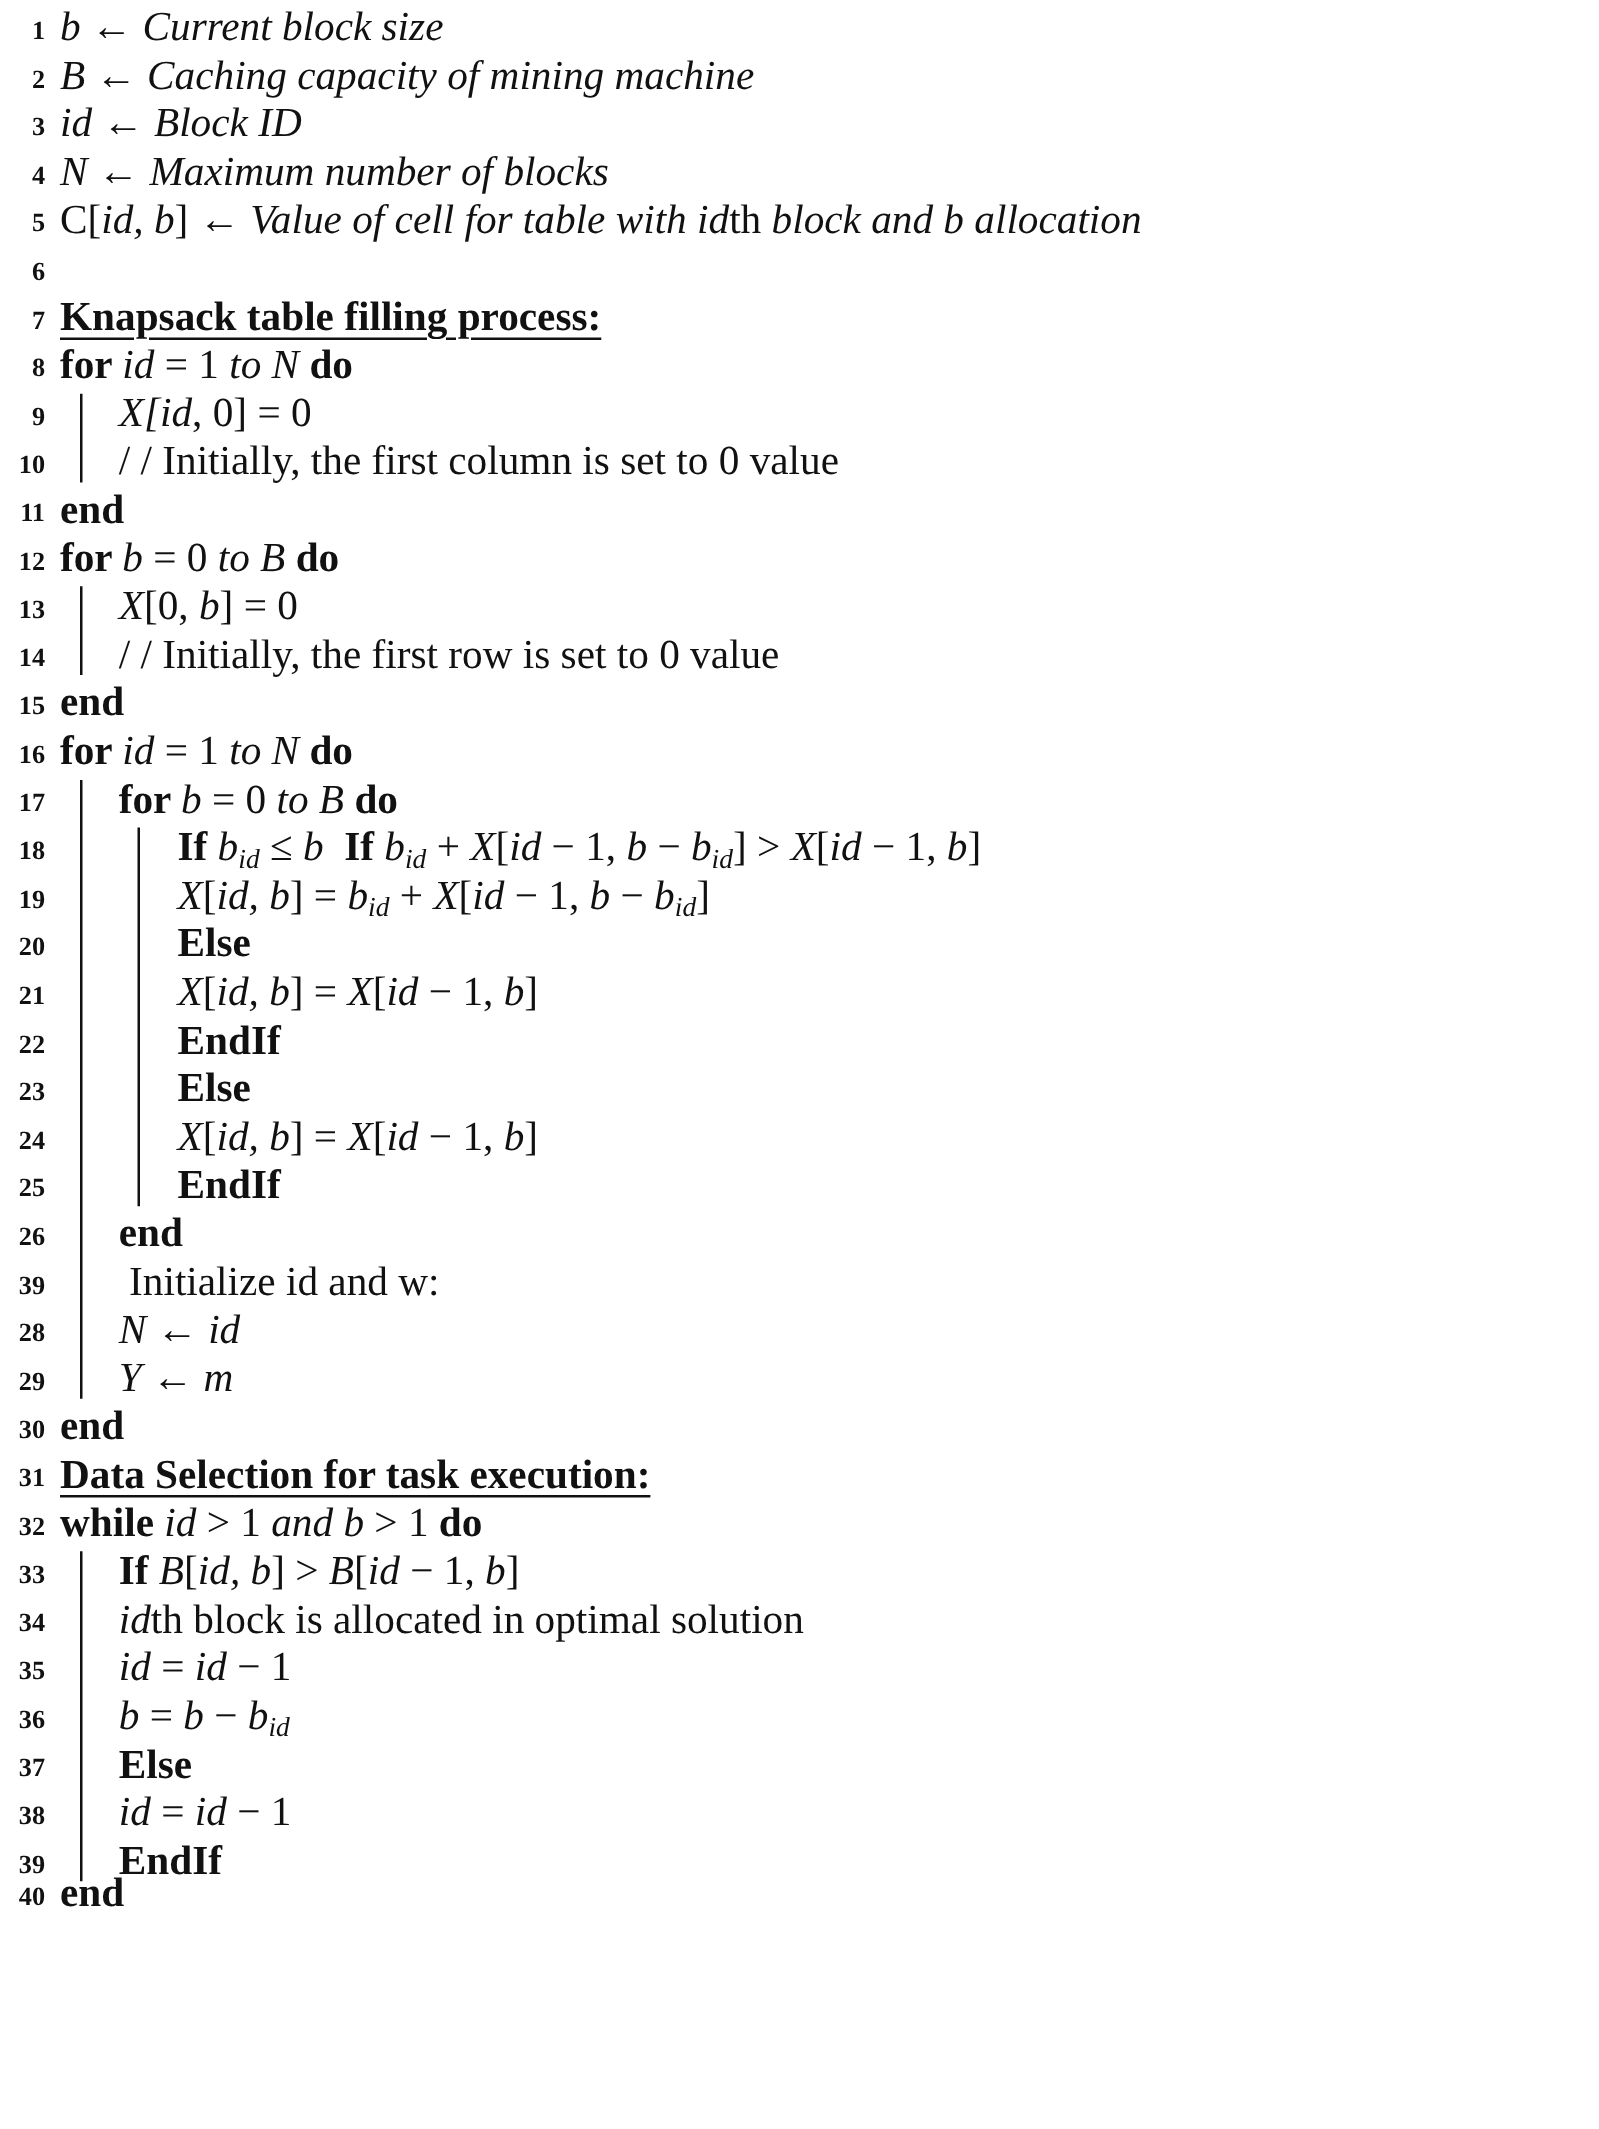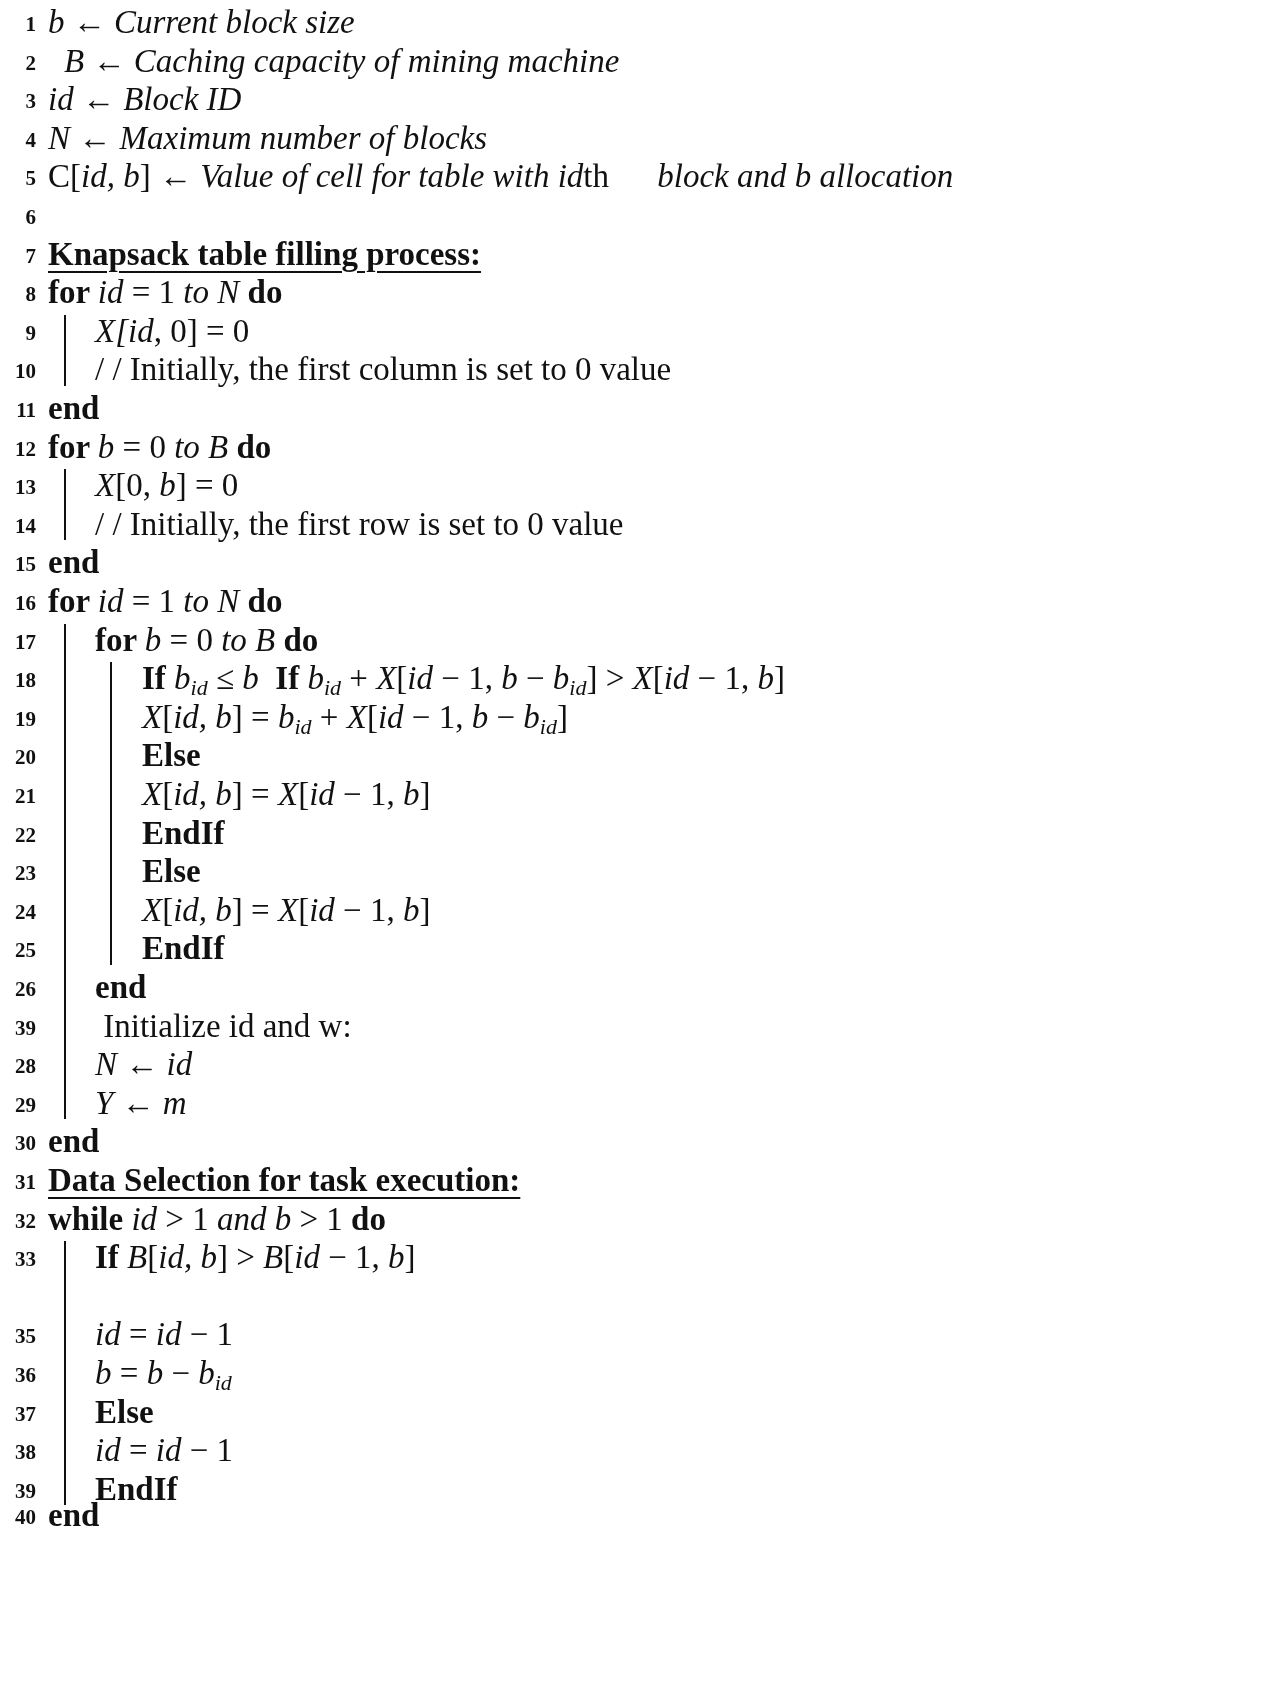--- a/index.html
+++ b/index.html
@@ -57,33 +57,33 @@
 </head>
 <body>
 
 <div class="algo" id="algo">
     <div class="line" style="top: 2px;">
       <span class="ln">1</span>
       <span class="code" style="left: 48px;"><span class="i" style="white-space: pre;">b ← Current block size</span></span>
     </div>
     <div class="line" style="top: 40.6px;">
       <span class="ln">2</span>
-      <span class="code" style="left: 64px;"><span class="i" style="white-space: pre;">B ← Caching capacity of mining machine</span></span>
+      <span class="code" style="left: 48px;"><span class="i" style="white-space: pre;">B ← Caching capacity of mining machine</span></span>
     </div>
     <div class="line" style="top: 79.2px;">
       <span class="ln">3</span>
       <span class="code" style="left: 48px;"><span class="i" style="white-space: pre;">id ← Block ID</span></span>
     </div>
     <div class="line" style="top: 117.8px;">
       <span class="ln">4</span>
       <span class="code" style="left: 48px;"><span class="i" style="white-space: pre;">N ← Maximum number of blocks</span></span>
     </div>
     <div class="line" style="top: 156.4px;">
       <span class="ln">5</span>
-      <span class="code" style="left: 48px;"><span style="white-space: pre;">C[</span><span class="i" style="white-space: pre;">id, b</span><span style="white-space: pre;">] ← </span><span class="i" style="white-space: pre;">Value of cell for table with id</span><span style="white-space: pre;">th </span><span class="i" style="white-space: pre; margin-left: 40px;">block and b allocation</span></span>
+      <span class="code" style="left: 48px;"><span style="white-space: pre;">C[</span><span class="i" style="white-space: pre;">id, b</span><span style="white-space: pre;">] ← </span><span class="i" style="white-space: pre;">Value of cell for table with id</span><span style="white-space: pre;">th </span><span class="i" style="white-space: pre;">block and b allocation</span></span>
     </div>
     <div class="line" style="top: 195px;">
       <span class="ln">6</span>
     </div>
     <div class="line" style="top: 233.6px;">
       <span class="ln">7</span>
       <span class="code" style="left: 48px;"><span class="b u" style="white-space: pre;">Knapsack table filling process:</span></span>
     </div>
     <div class="line" style="top: 272.2px;">
       <span class="ln">8</span>
@@ -181,20 +181,24 @@
       <span class="ln">31</span>
       <span class="code" style="left: 48px;"><span class="b u" style="white-space: pre;">Data Selection for task execution:</span></span>
     </div>
     <div class="line" style="top: 1198.6px;">
       <span class="ln">32</span>
       <span class="code" style="left: 48px;"><span class="b" style="white-space: pre;">while </span><span class="i" style="white-space: pre;">id</span><span style="white-space: pre;"> &gt; 1 </span><span class="i" style="white-space: pre;">and b</span><span style="white-space: pre;"> &gt; 1 </span><span class="b" style="white-space: pre;">do</span></span>
     </div>
     <div class="line" style="top: 1237.2px;">
       <span class="ln">33</span>
       <span class="code" style="left: 95px;"><span class="b" style="white-space: pre;">If </span><span class="i" style="white-space: pre;">B</span><span style="white-space: pre;">[</span><span class="i" style="white-space: pre;">id, b</span><span style="white-space: pre;">] &gt; </span><span class="i" style="white-space: pre;">B</span><span style="white-space: pre;">[</span><span class="i" style="white-space: pre;">id</span><span style="white-space: pre;"> − 1, </span><span class="i" style="white-space: pre;">b</span><span style="white-space: pre;">]</span></span>
+    </div>
+    <div class="line" style="top: 1275.8px;">
+      <span class="ln">34</span>
+      <span class="code" style="left: 95px;"><span class="i" style="white-space: pre;">id</span><span style="white-space: pre;">th block is allocated in optimal solution</span></span>
     </div>
     <div class="line" style="top: 1314.4px;">
       <span class="ln">35</span>
       <span class="code" style="left: 95px;"><span class="i" style="white-space: pre;">id</span><span style="white-space: pre;"> = </span><span class="i" style="white-space: pre;">id</span><span style="white-space: pre;"> − 1</span></span>
     </div>
     <div class="line" style="top: 1353px;">
       <span class="ln">36</span>
       <span class="code" style="left: 95px;"><span class="i" style="white-space: pre;">b</span><span style="white-space: pre;"> = </span><span class="i" style="white-space: pre;">b</span><span style="white-space: pre;"> − </span><span class="i" style="white-space: pre;">b</span><sub style="white-space: pre;">id</sub></span>
     </div>
     <div class="line" style="top: 1391.6px;">

